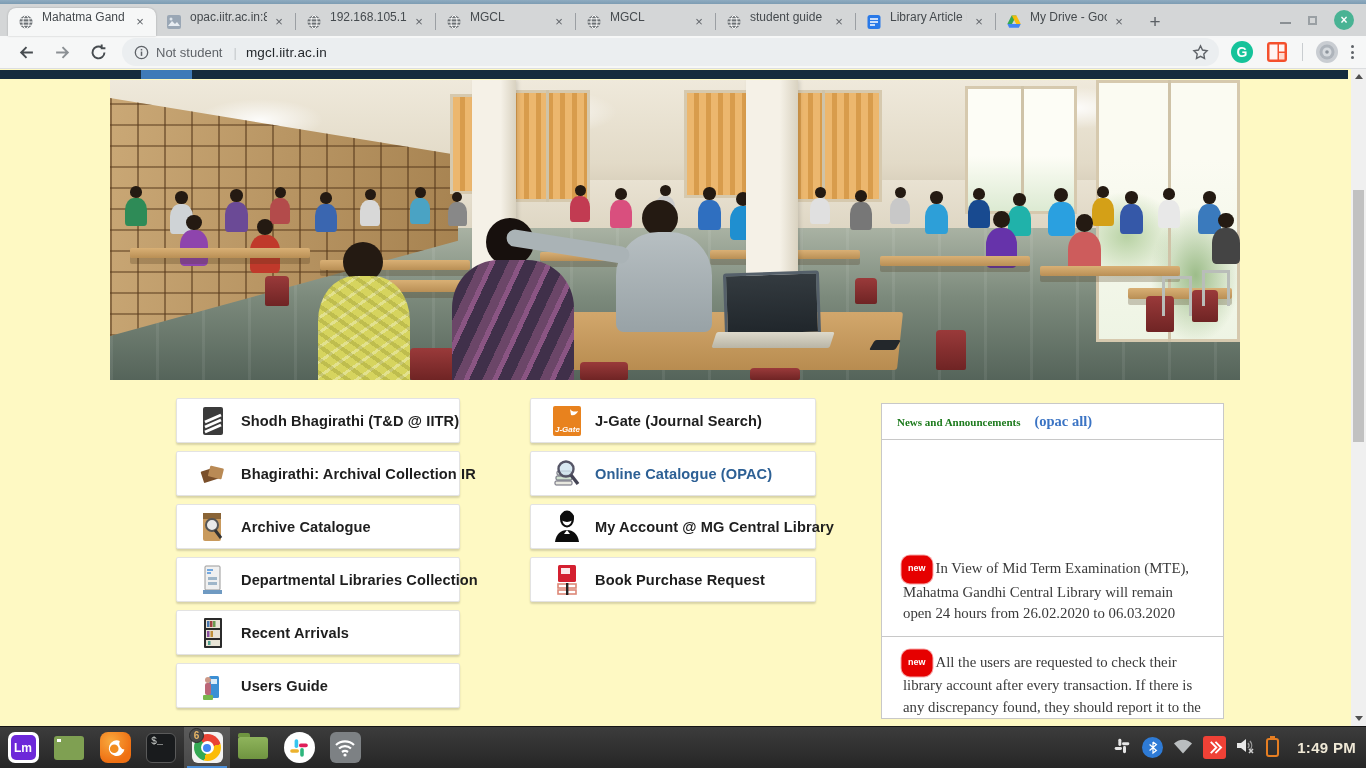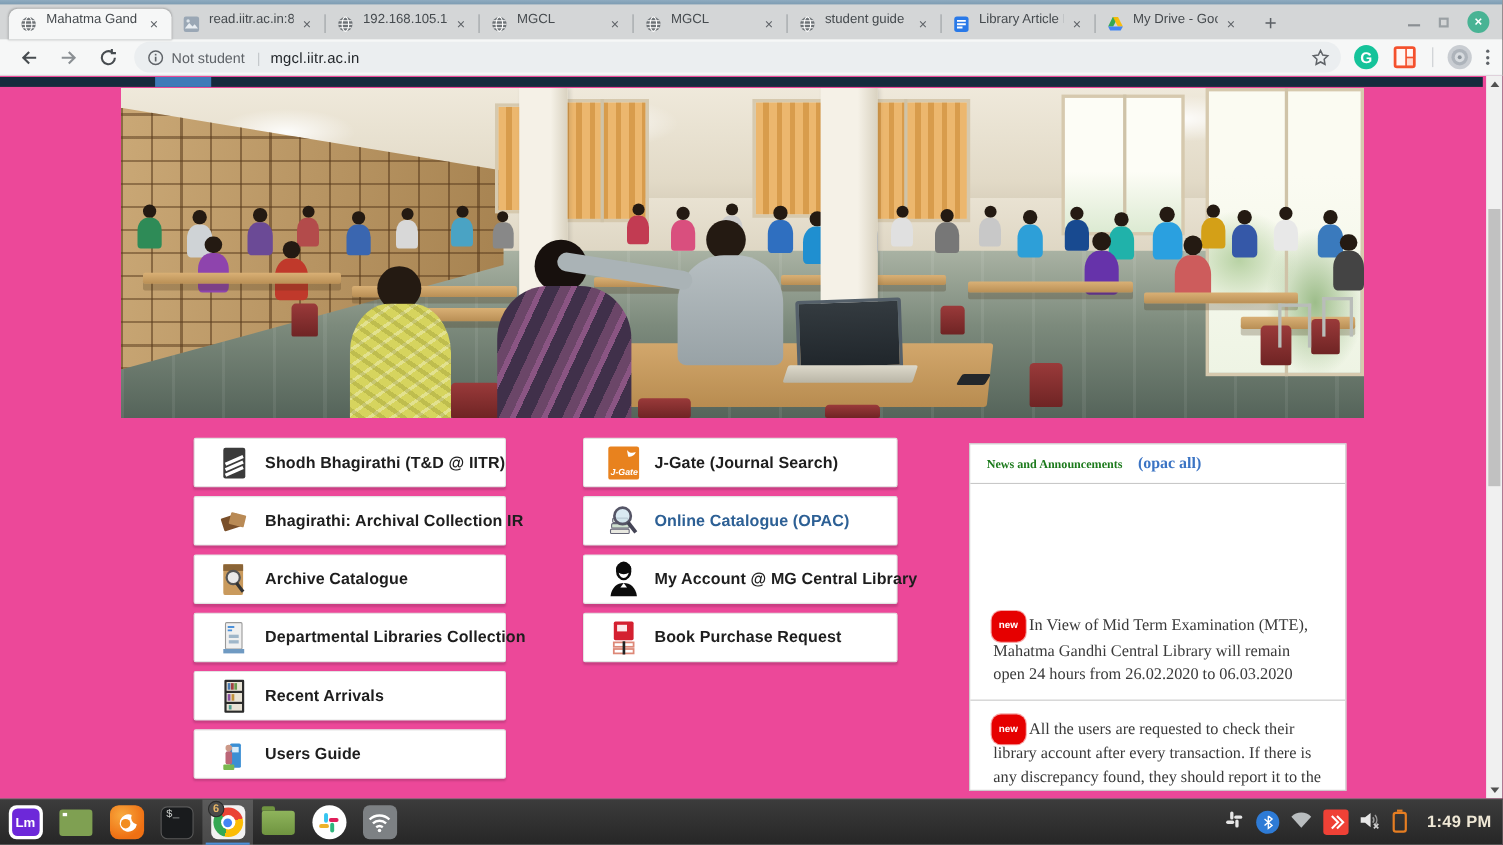--- a/index.html
+++ b/index.html
@@ -36,21 +36,21 @@
            padding:0 10px 0 12px;margin-right:12px;cursor:text;}
   #omnibox .sec{color:#5f6368;font-size:13px;margin:0 2px 0 7px;}
   #omnibox .bar{color:#c4c8cb;margin:0 9px;font-size:13px;}
   #omnibox .url{color:#24282c;font-size:13.5px;letter-spacing:.2px;}
   #omnibox .grow{flex:1;}
   .ext-sep{width:1px;height:18px;background:#c9cdd0;margin-right:12px;}
   .menu-dots{display:flex;flex-direction:column;gap:2.5px;align-items:center;}
   .menu-dots i{width:3px;height:3px;border-radius:50%;background:#5f6368;}
 
   
-  #page{position:relative;height:657px;background:#ec4899;overflow:hidden;}
+  #page{position:relative;height:657px;background:#fef9c3;overflow:hidden;}
   #nav-remnant{position:absolute;left:0;top:1px;width:1348px;height:9px;background:#152b3d;}
   #nav-remnant .active-seg{position:absolute;left:141px;top:0;width:51px;height:9px;background:#3e7ab8;}
 
   
   #photo{position:absolute;left:110px;top:11px;width:1130px;height:300px;overflow:hidden;background:#e9e2d2;}
   #photo *{position:absolute;}
   .ceil{left:0;top:0;width:100%;height:105px;
     background:radial-gradient(90px 30px at 150px 40px,rgba(255,255,255,.9),transparent 70%),
                radial-gradient(110px 34px at 430px 32px,rgba(255,255,255,.95),transparent 70%),
                radial-gradient(100px 30px at 700px 36px,rgba(255,255,255,.9),transparent 70%),
@@ -182,21 +182,21 @@
           </svg>
         <span class="ttl">Mahatma Gand</span>
         <span class="cls">×</span>
       </div>
       <div class="tab">
         <svg class="fav" viewBox="0 0 16 16">
             <rect x="1" y="1" width="14" height="14" rx="2" fill="#9aa7b5"></rect>
             <path d="M2 12l4-5 3 3 2-2 3 4z" fill="#e8edf2"></path>
             <circle cx="5" cy="5" r="1.5" fill="#dfe6ec"></circle>
           </svg>
-        <span class="ttl">read.iitr.ac.in:8</span>
+        <span class="ttl">opac.iitr.ac.in:8</span>
         <span class="cls">×</span>
       </div>
       <div class="tabsep"></div>
       <div class="tab">
         <svg class="fav" viewBox="0 0 16 16">
             <circle cx="8" cy="8" r="6.5" fill="#6d7276"></circle>
             <ellipse cx="8" cy="8" rx="3" ry="6.5" fill="none" stroke="#fff" stroke-width="1"></ellipse>
             <path d="M1.5 8h13M2.5 4.8h11M2.5 11.2h11" stroke="#fff" stroke-width="1" fill="none"></path>
           </svg>
         <span class="ttl">192.168.105.14</span>

